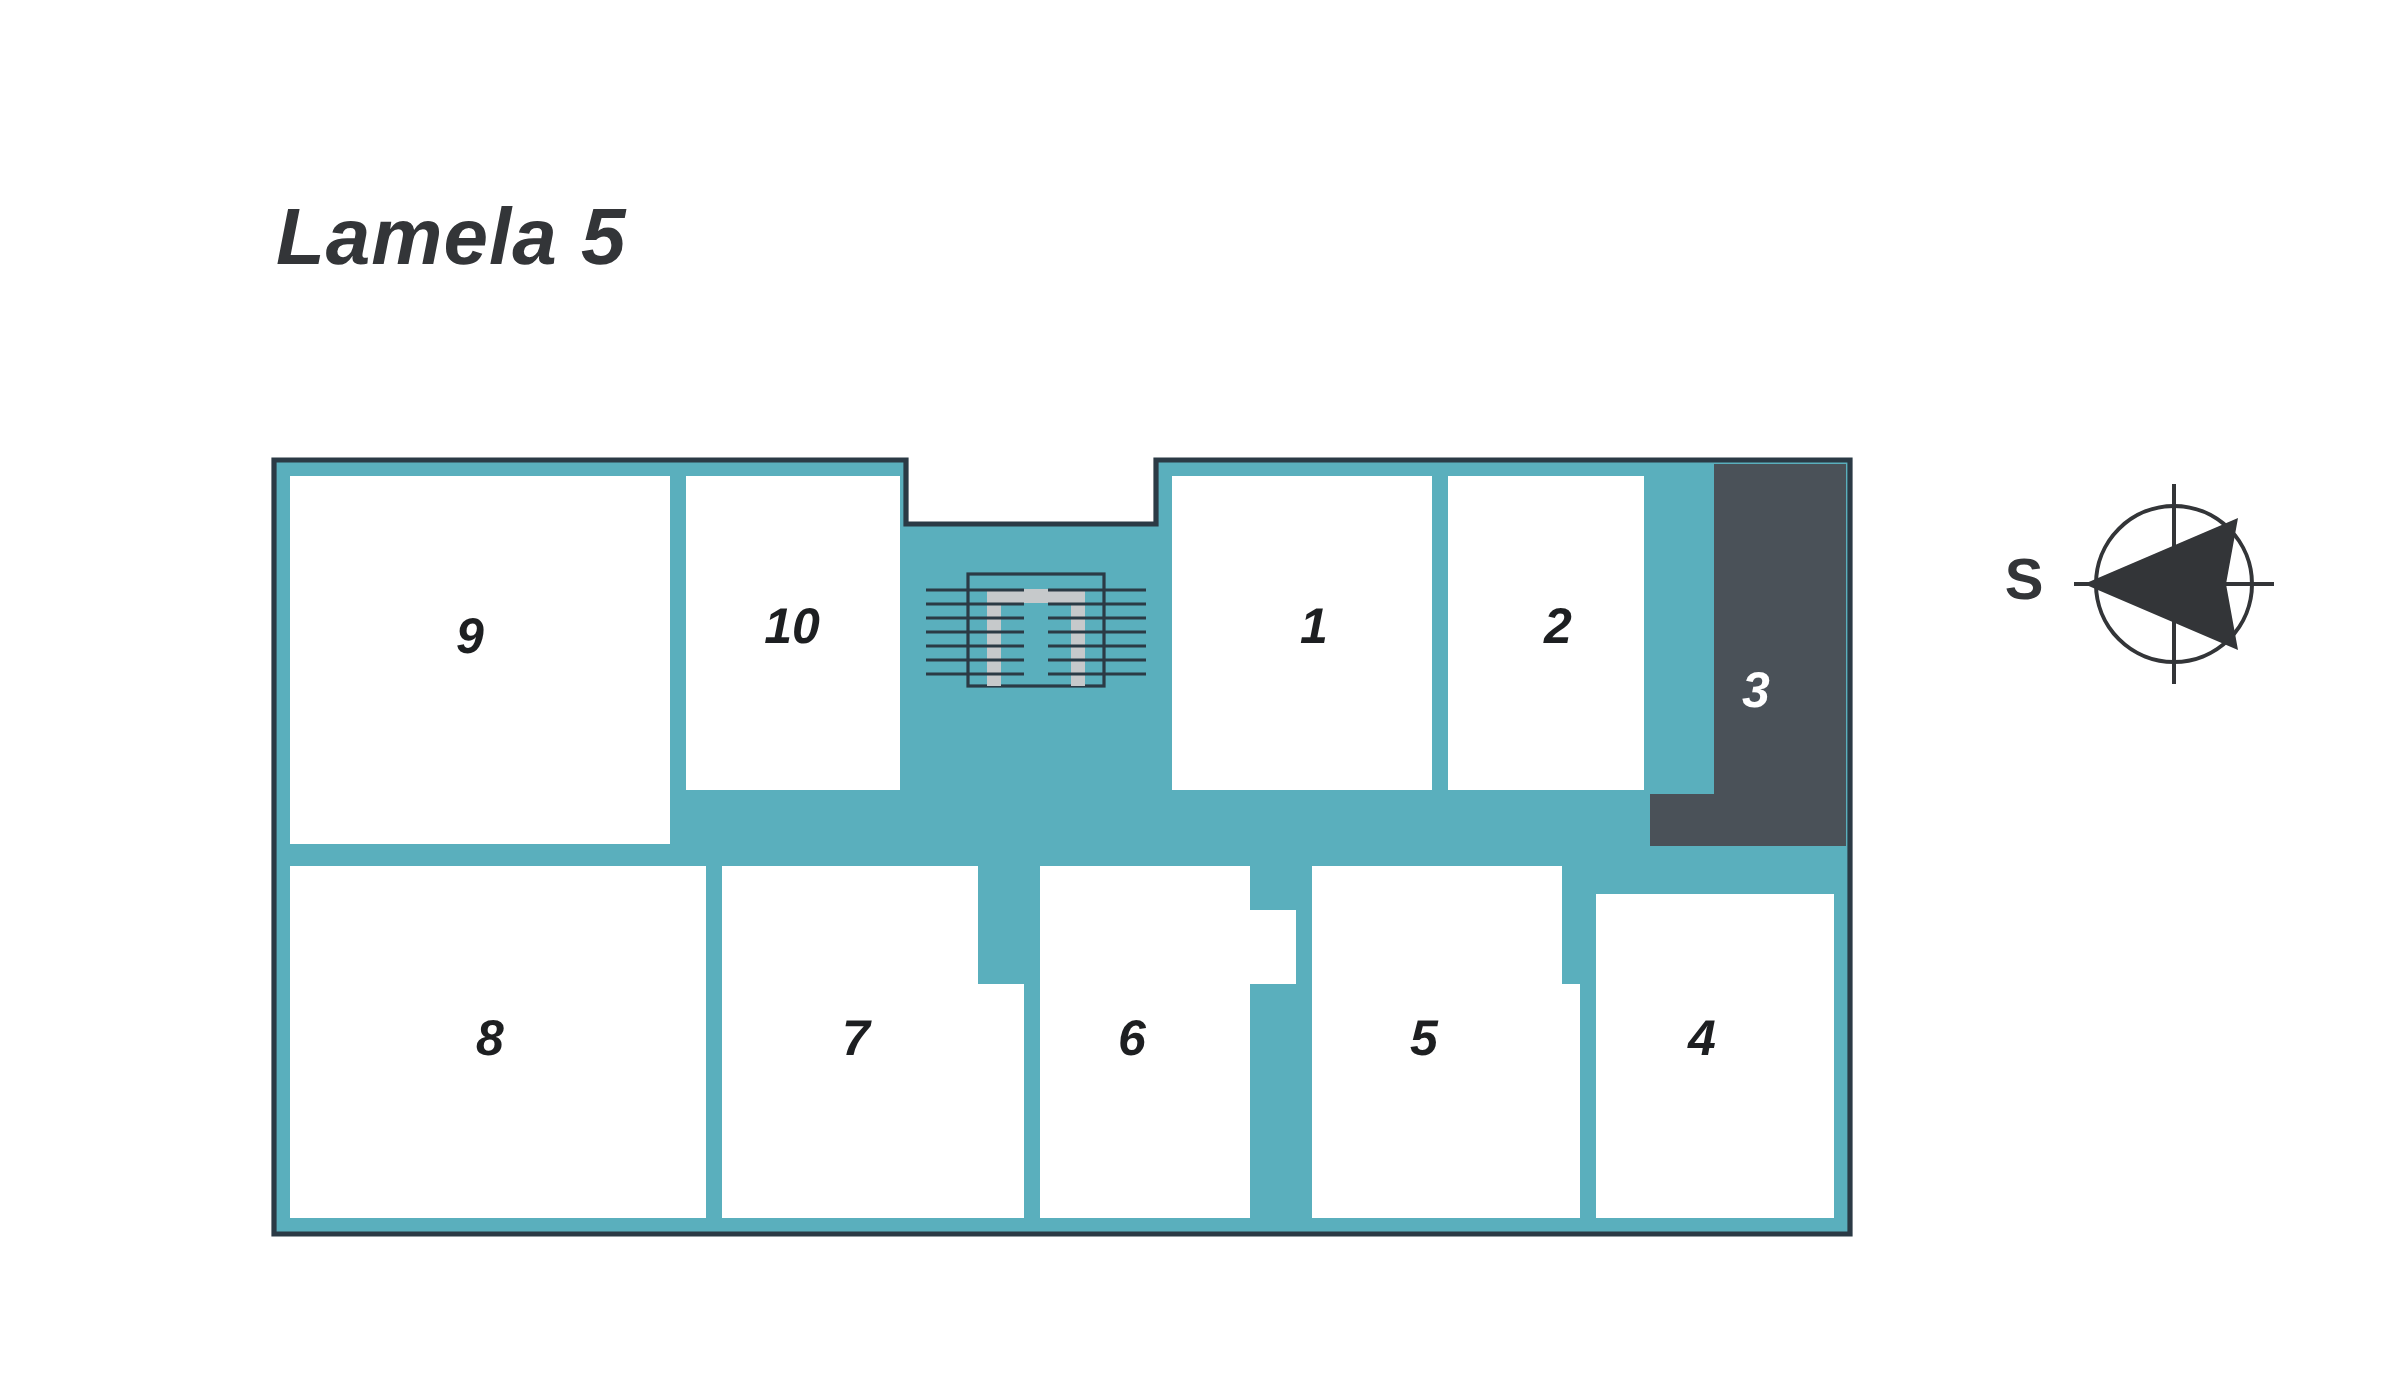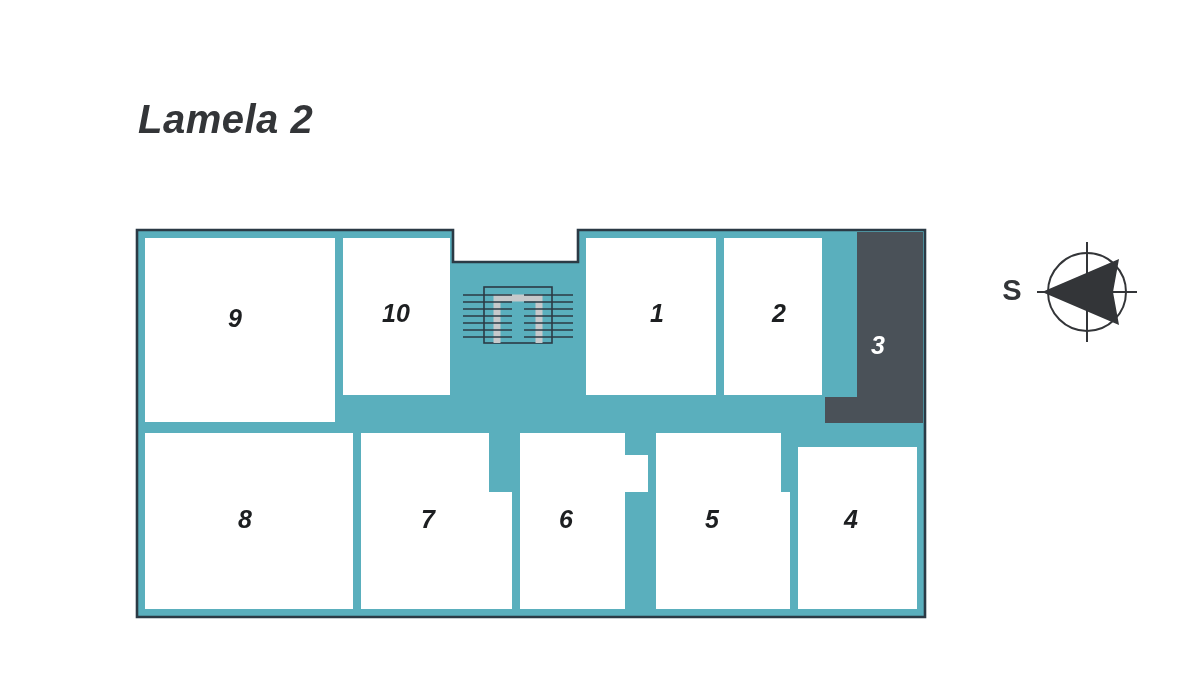--- a/index.html
+++ b/index.html
@@ -50,21 +50,21 @@
     fill: #333538;
     text-anchor: middle;
     dominant-baseline: middle;
   }
 </style>
 </head>
 <body>
 
 <div id="stage">
 
-  <div class="plan-title">Lamela 2</div>
+  <div class="plan-title">Lamela 5</div>
 
   <svg id="plan-svg" width="1201" height="700" viewBox="0 0 1201 700">
 
     <g>
 
       <path fill="#5aafbd" d="M137,230
                L453,230 L453,262 L578,262 L578,230
                L925,230
                L925,617
                L137,617 Z"></path>

